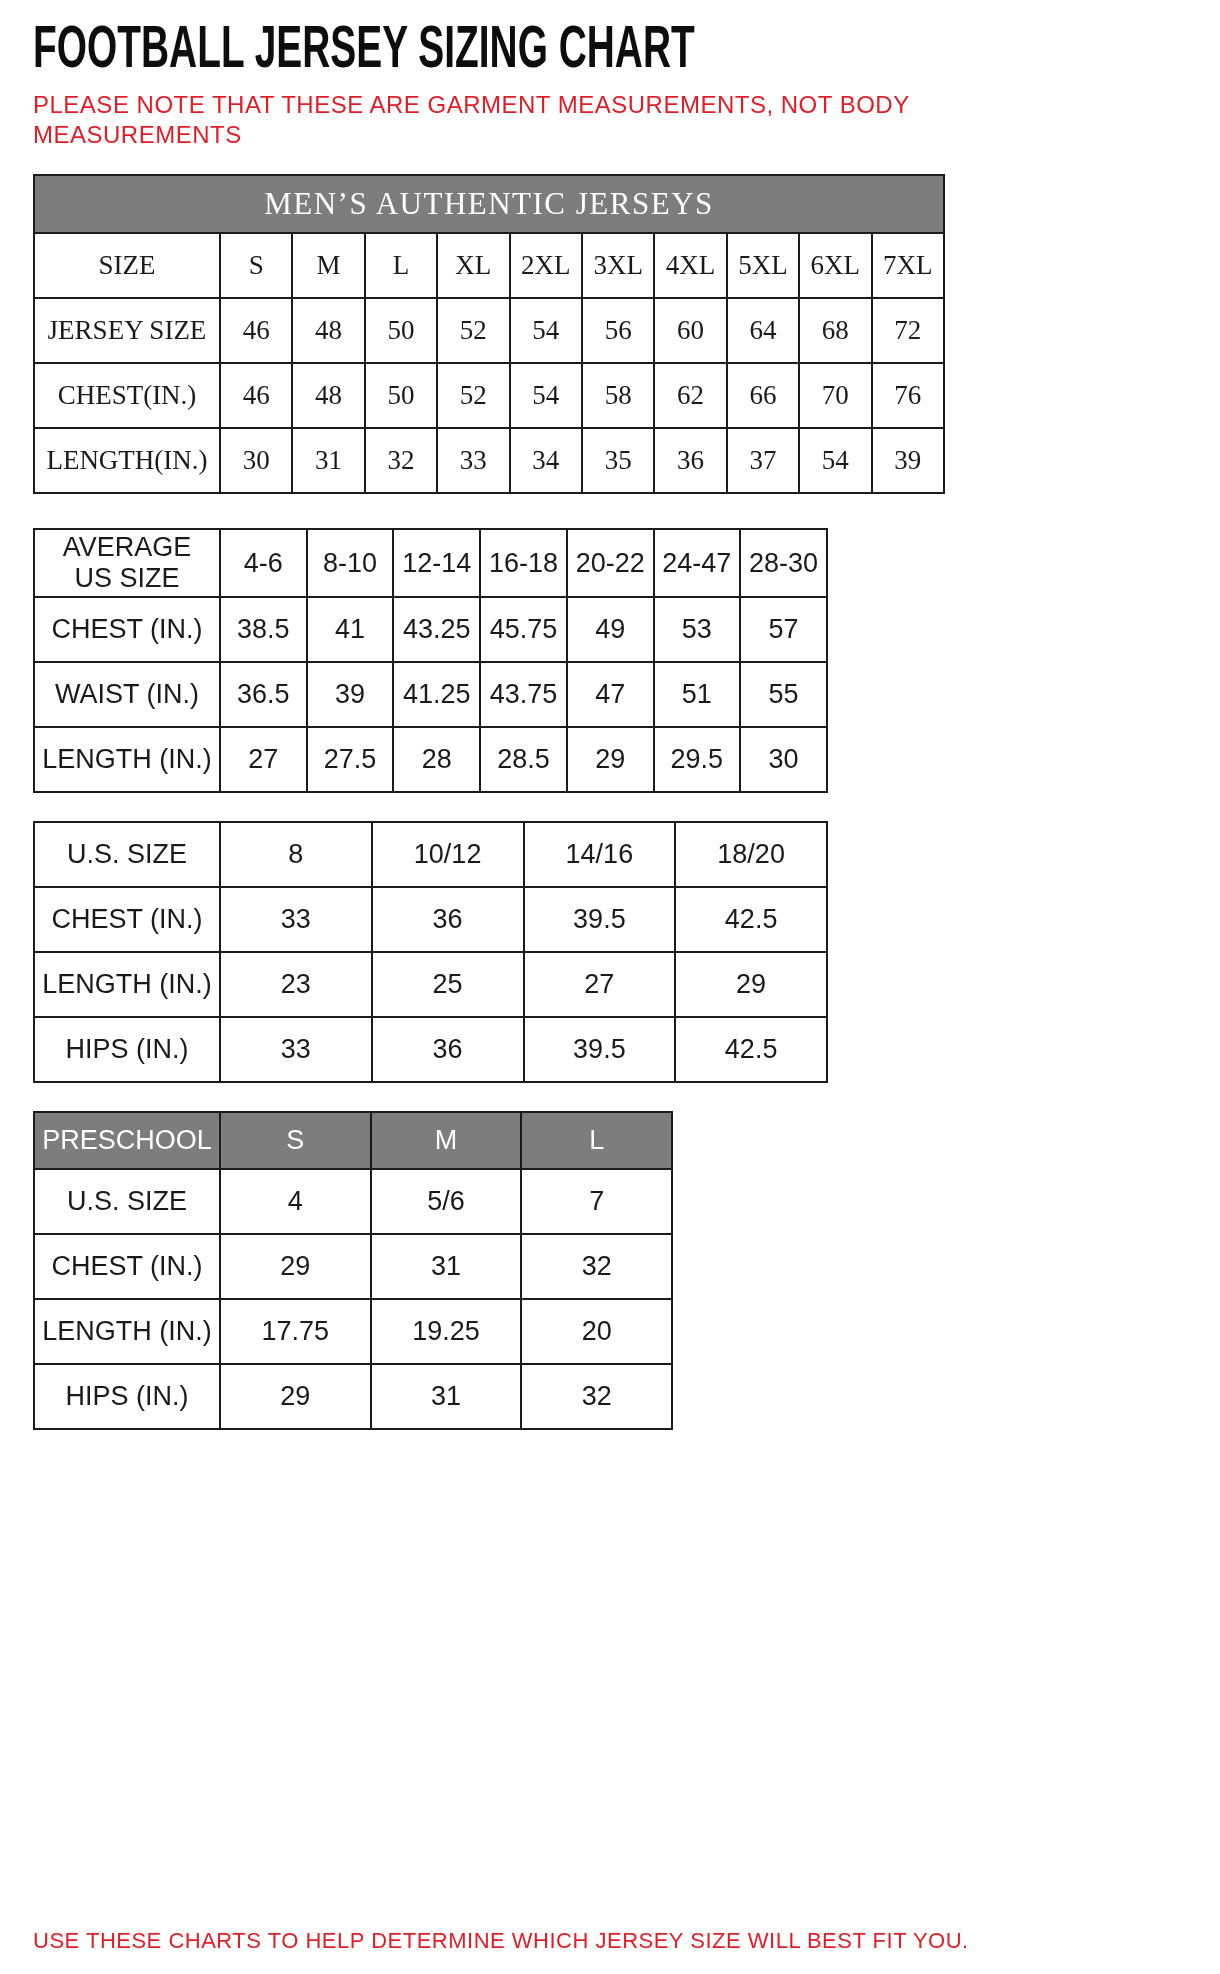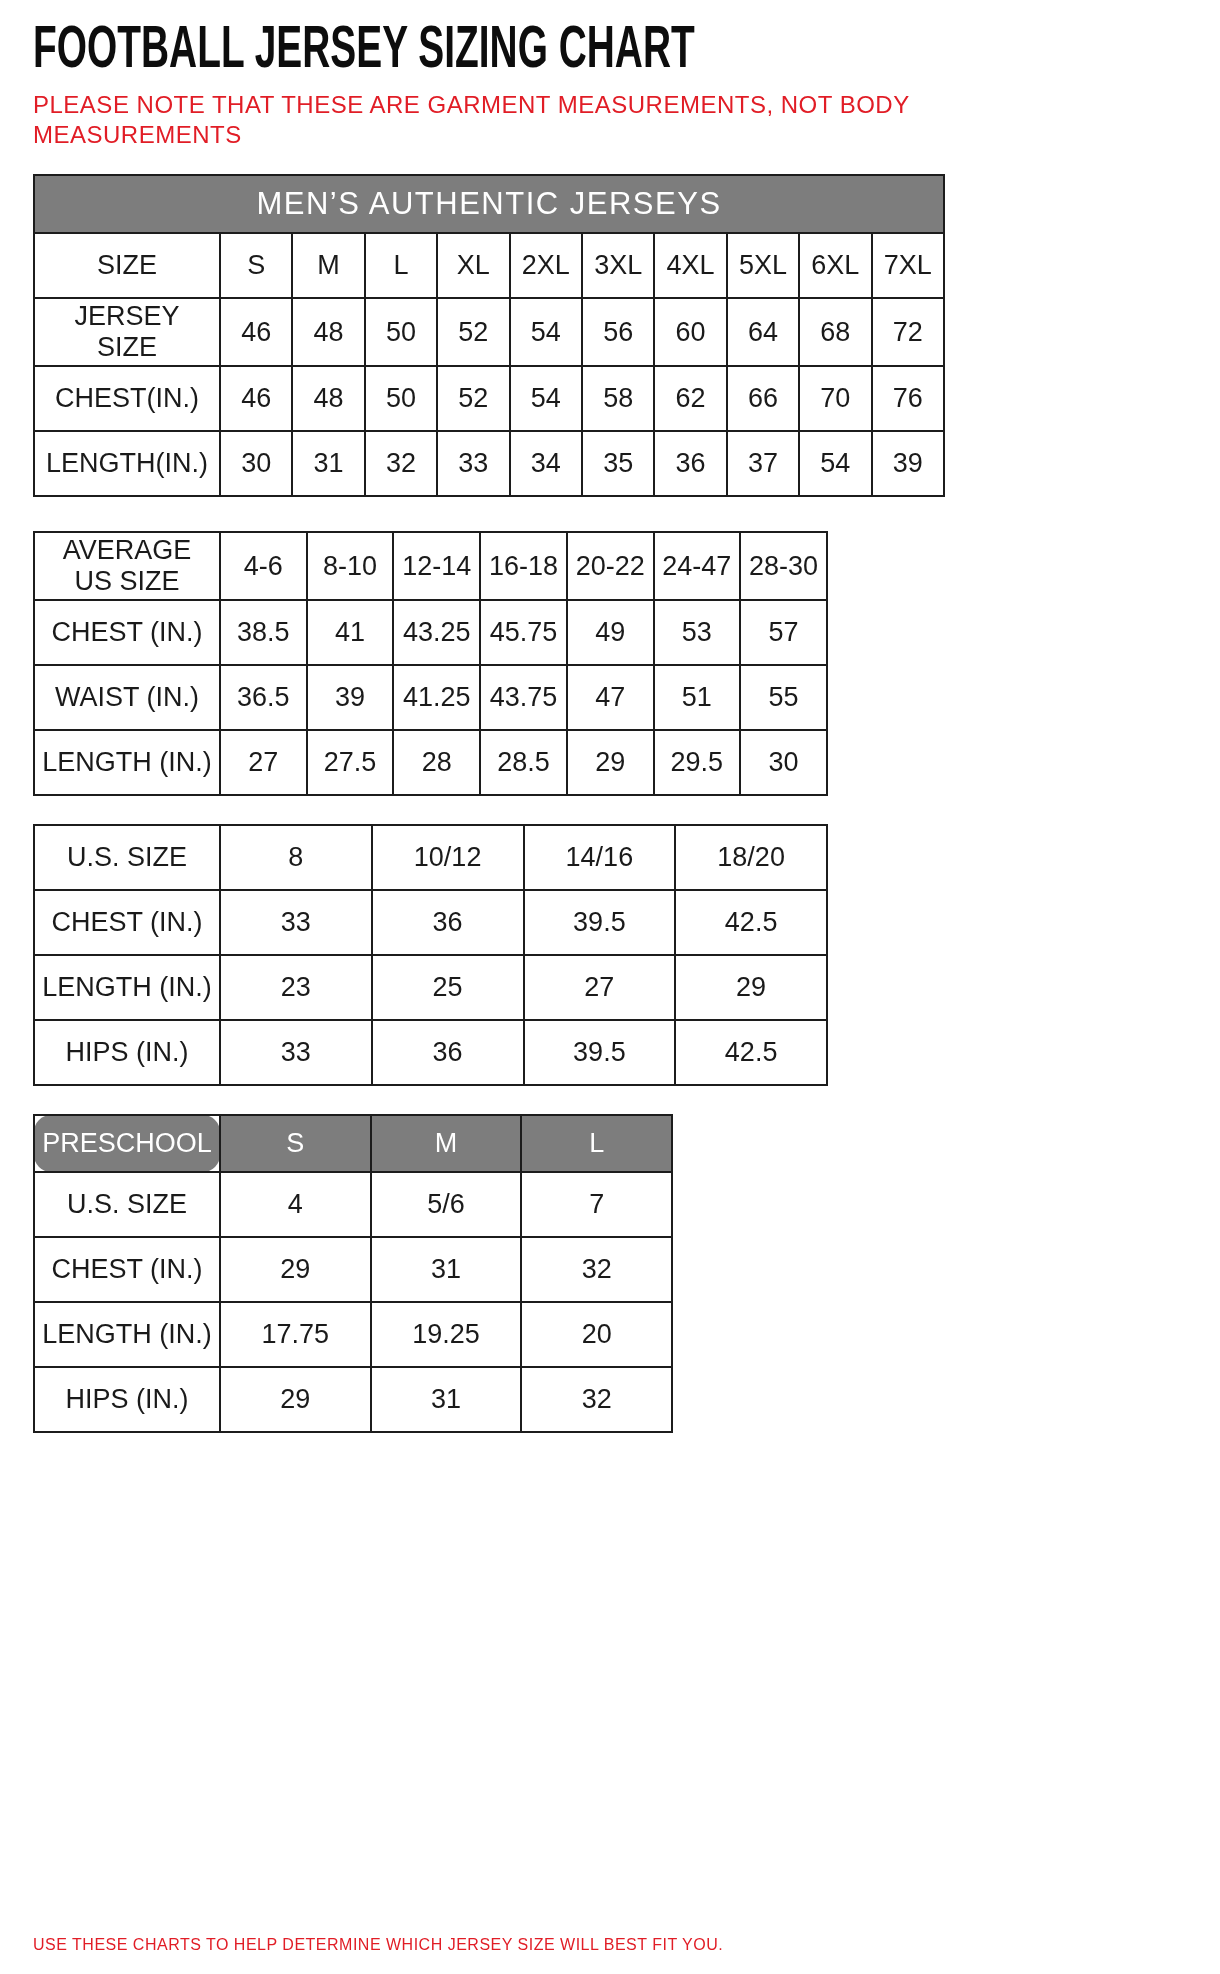--- a/index.html
+++ b/index.html
@@ -42,46 +42,46 @@
     margin-top: 28px;
   }
   .size-table th, .size-table td {
     border: 2px solid #1c1c1c;
     text-align: center;
     vertical-align: middle;
     font-weight: normal;
     padding: 2px 6px;
   }
   .size-table td { font-size: 27px; height: 65px; }
-  .label-cell { white-space: pre-line; font-size: 26px; border-radius: 17px; }
+  .label-cell { white-space: pre-line; font-size: 26px; }
   .value-cell { white-space: nowrap; }
   .table-title {
     background: var(--header-gray, #7d7d7d);
     color: #ffffff;
     font-size: 31px;
     letter-spacing: 1.5px;
     height: 58px;
   }
   .header-cell {
     background: var(--header-gray, #7d7d7d);
     color: #ffffff;
     font-size: 27px;
     height: 57px;
   }
   .size-table col.label-col { width: 186px; }
-  table[data-table="mens"]      { width: 912px; margin-top: 24px; }
+  table[data-table="mens"]      { width: 912px; margin-top: 24px; font-family: Liberation Serif, serif; }
   table[data-table="womens"]    { width: 795px; margin-top: 34px; }
   table[data-table="boys"]      { width: 795px; }
   table[data-table="preschool"] { width: 640px; }
   .footer-note {
     position: absolute;
     left: 33px;
     bottom: 20px;
     margin: 0;
-    font-size: 16px;
+    font-size: 22px;
     letter-spacing: 0.5px;
     white-space: nowrap;
     color: var(--accent-red, #e11d26);
   }
 </style>
 </head>
 <body>
 
 <div class="page">
 

